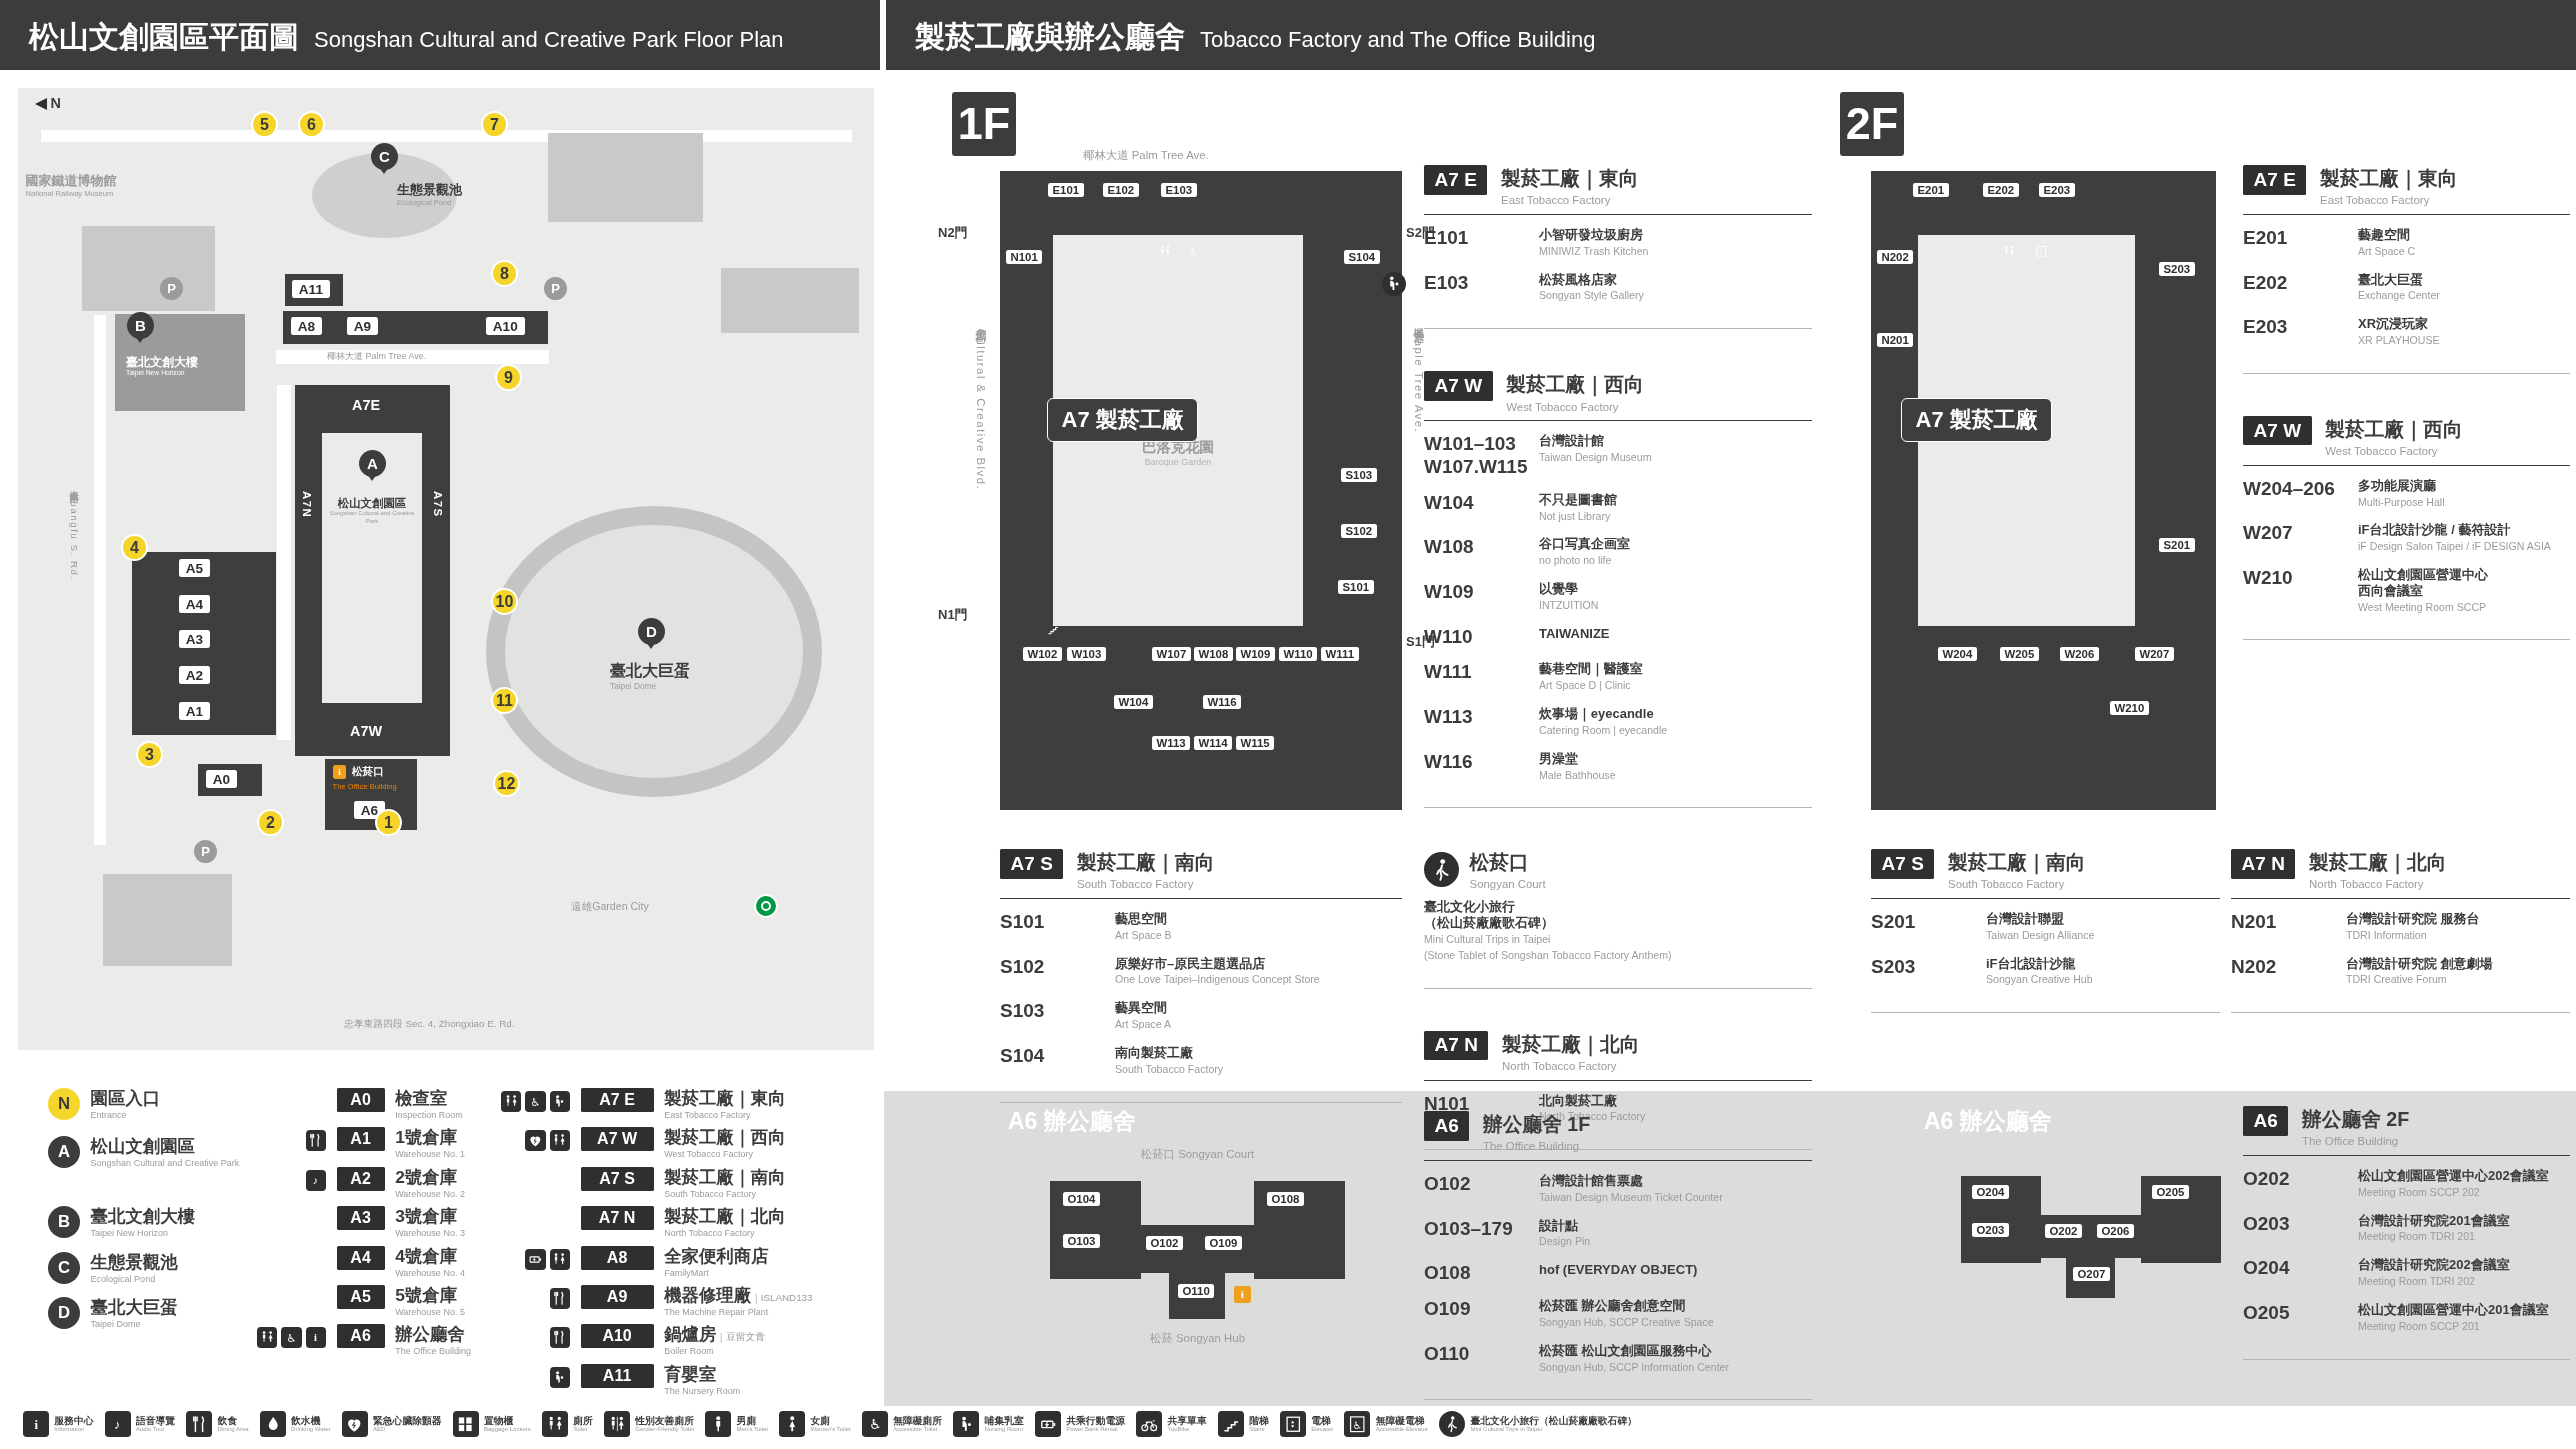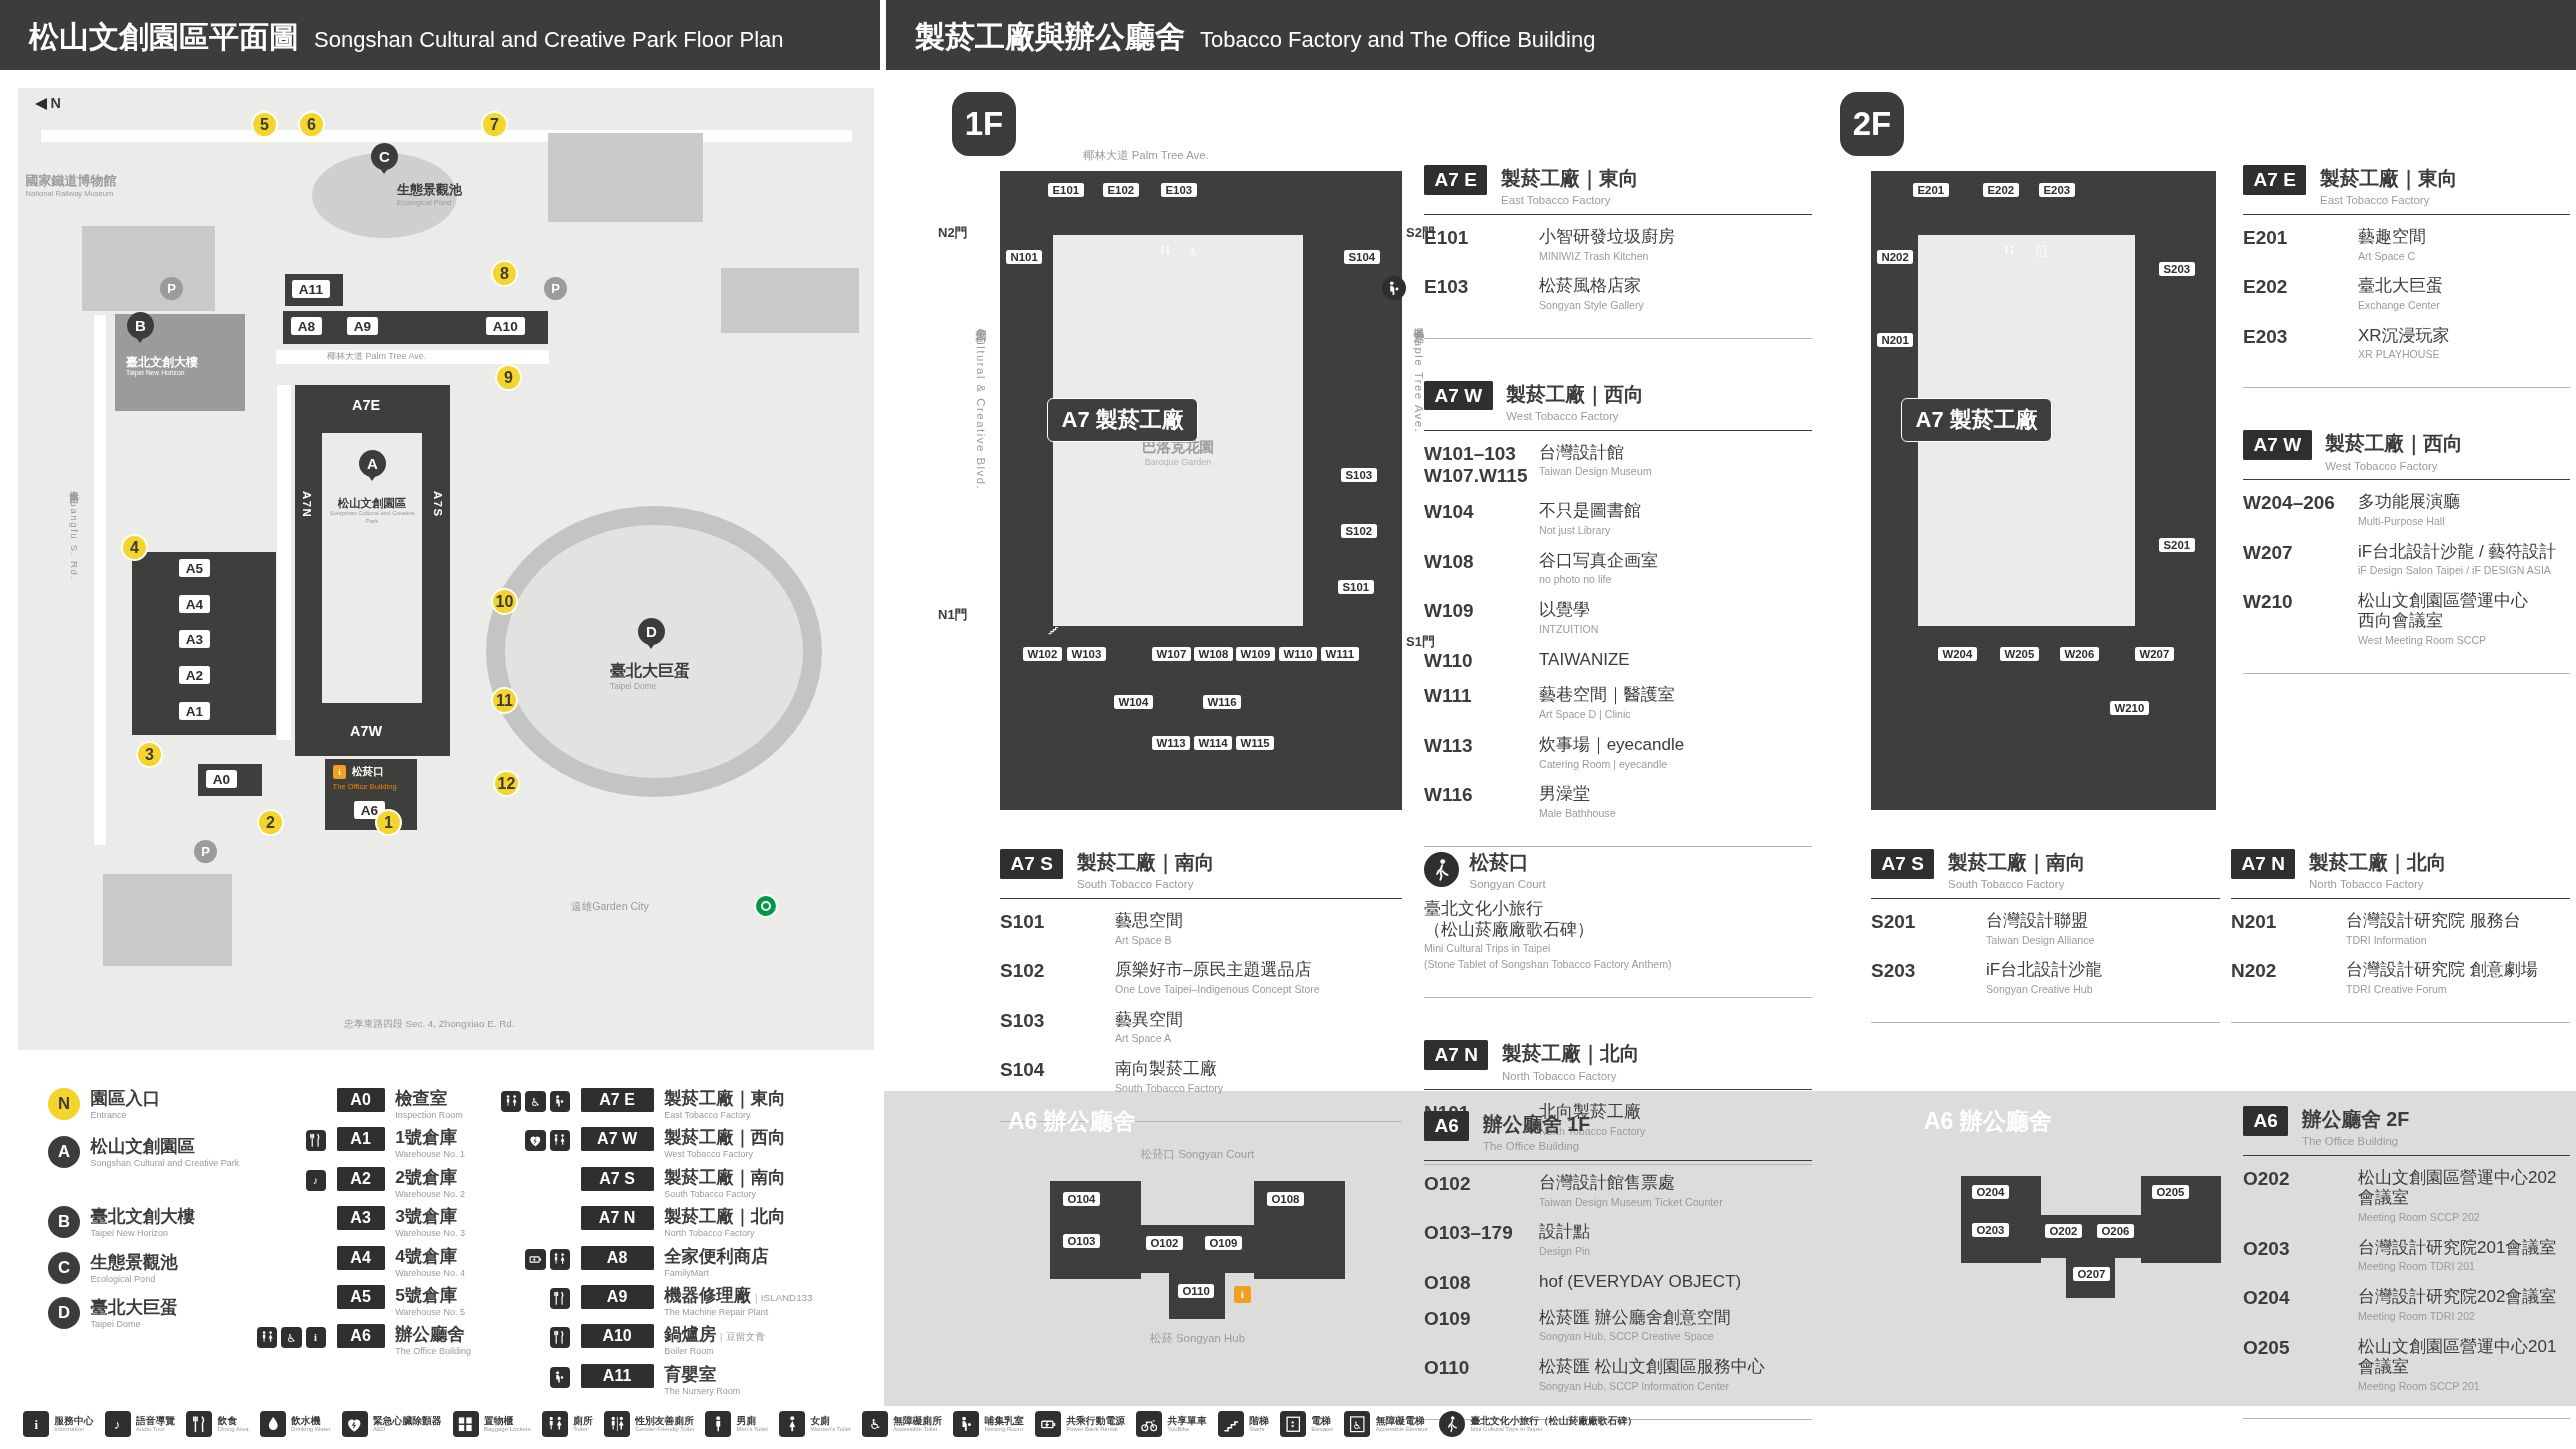--- a/index.html
+++ b/index.html
@@ -30,21 +30,21 @@
 .mapchip{font-size:13.6px;padding:1.5px 6.8px}
 .pchip{font-size:11.4px;padding:0.8px 4.5px}
 .vert{writing-mode:vertical-rl;letter-spacing:1.5px}
 .court-inner{position:absolute;background:#ebebea}
 
 .fic{display:inline-flex;align-items:center;justify-content:center;background:#2f2f2e;border-radius:3.8px;flex:none}
 .fic.round{border-radius:50%}
 .fic.nobg{background:transparent}
 .yinfo{position:absolute;width:16.7px;height:16.7px;background:#f0a01e;color:#fff;font-weight:bold;font-size:11.4px;display:flex;align-items:center;justify-content:center;border-radius:2.3px;font-family:"Liberation Serif",serif;z-index:5}
 
-.badge{position:absolute;width:64px;height:64px;background:#3c3c3b;color:#fff;display:flex;align-items:center;justify-content:center;font-size:33px;font-weight:bold;border-radius:17px}
+.badge{position:absolute;width:64px;height:64px;background:#3c3c3b;color:#fff;display:flex;align-items:center;justify-content:center;font-size:45px;font-weight:bold;border-radius:3px}
 .plan{position:absolute;background:#3e3e3d}
 .court{position:absolute;background:#ebebea}
 .court-label{position:absolute;left:0;right:0;top:52%;text-align:center}
 .cl-zh{font-size:14.4px;color:#9b9b9a;font-weight:bold}
 .cl-en{font-size:9px;color:#b3b3b2}
 .a7-label{position:absolute;background:#3e3e3d;border:1.5px solid #fff;border-radius:6px;color:#fff;font-size:22px;font-weight:bold;padding:6px 13.6px;white-space:nowrap;z-index:5}
 .gate{position:absolute;font-size:13px;font-weight:bold;color:#3c3c3b;white-space:nowrap}
 .street-label{position:absolute;color:#9b9b9a;font-size:11.4px;white-space:nowrap}
 .gray-band{position:absolute;left:884px;top:1091px;width:1692px;height:315px;background:#dcdcdb}
 .a6-title{position:absolute;color:#fff;font-size:23px;font-weight:bold;text-align:left;z-index:3}
@@ -52,21 +52,21 @@
 .list{position:absolute}
 .sec{margin-bottom:42px;border-bottom:0.8px solid #b5b5b4;padding-bottom:12px}
 .sec-hdr{display:flex;align-items:flex-start;gap:13.6px;padding-bottom:7.6px;border-bottom:1.5px solid #3c3c3b;margin-bottom:12px}
 .tag{background:#2f2f2e;color:#fff;font-size:19px;font-weight:bold;padding:3.8px 10.6px;border-radius:1.5px;white-space:nowrap;flex:none}
 .sec-zh{font-size:19.7px;font-weight:bold}
 .sec-en{font-size:11.4px;color:#9b9b9a;margin-top:2.3px}
 .row{position:relative;display:flex;margin-bottom:13px;align-items:flex-start}
 .row-pre{position:absolute;left:-42px;top:0;display:flex;gap:3px}
 .code{width:115px;font-size:19px;font-weight:bold;flex:none;line-height:1.2}
 .nm{flex:1}
-.nm-zh{font-size:17px;font-weight:normal;line-height:1.2}
+.nm-zh{font-size:13px;font-weight:bold;line-height:1.2}
 .nm-sub{font-size:10.6px;color:#9b9b9a;margin-top:2.3px;line-height:1.3}
 .sy-hdr{display:flex;align-items:center;gap:10.6px;margin-bottom:9px}
 
 .legend-row{position:absolute;display:flex;align-items:flex-start;gap:10.6px}
 .lpin{width:32px;height:32px;border-radius:50%;background:#3c3c3b;color:#fff;font-size:16.7px;font-weight:bold;display:flex;align-items:center;justify-content:center;flex:none}
 .lpin.yellow{background:#f6d52a;color:#3c3c3b}
 .lchip{background:#2f2f2e;color:#fff;font-weight:bold;font-size:16px;padding:3px 0;text-align:center;border-radius:1.5px;flex:none}
 .l-icons{width:76px;display:flex;gap:3.8px;justify-content:flex-end;padding-top:3px;flex:none}
 .l-zh{font-size:17.4px;font-weight:bold;line-height:1.15}
 .l-en{font-size:9px;color:#9b9b9a;margin-top:2.3px}

